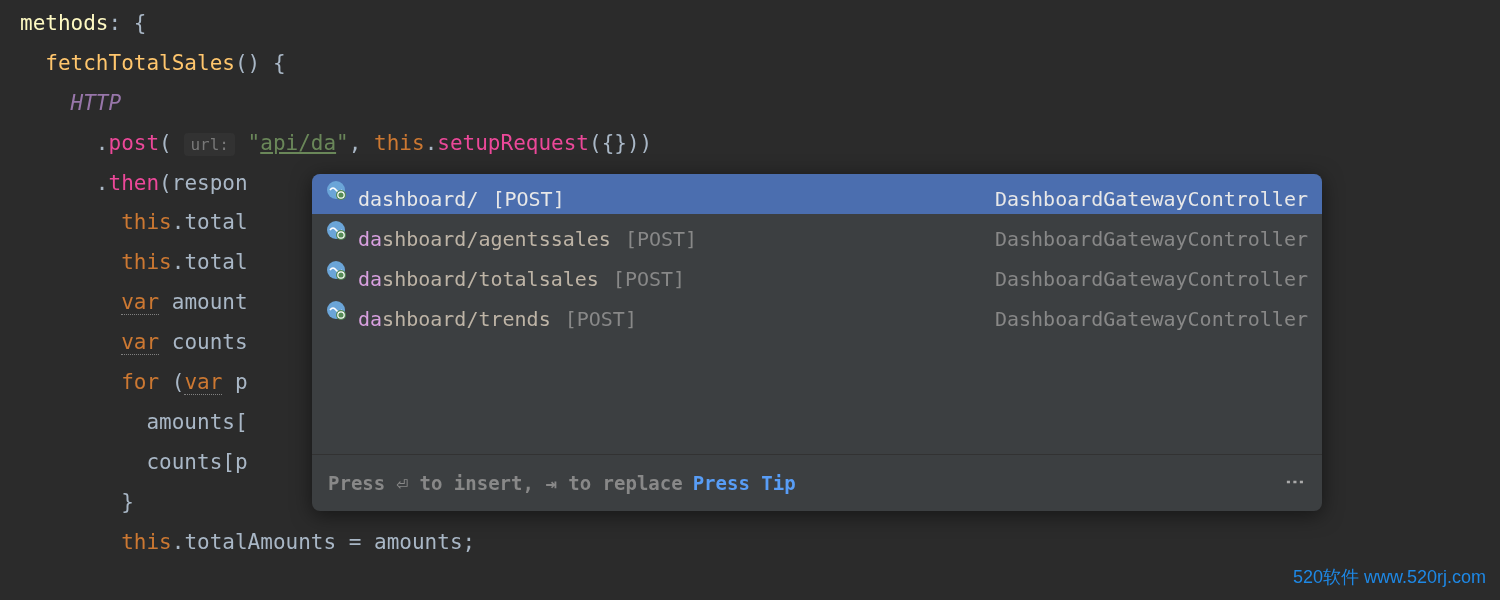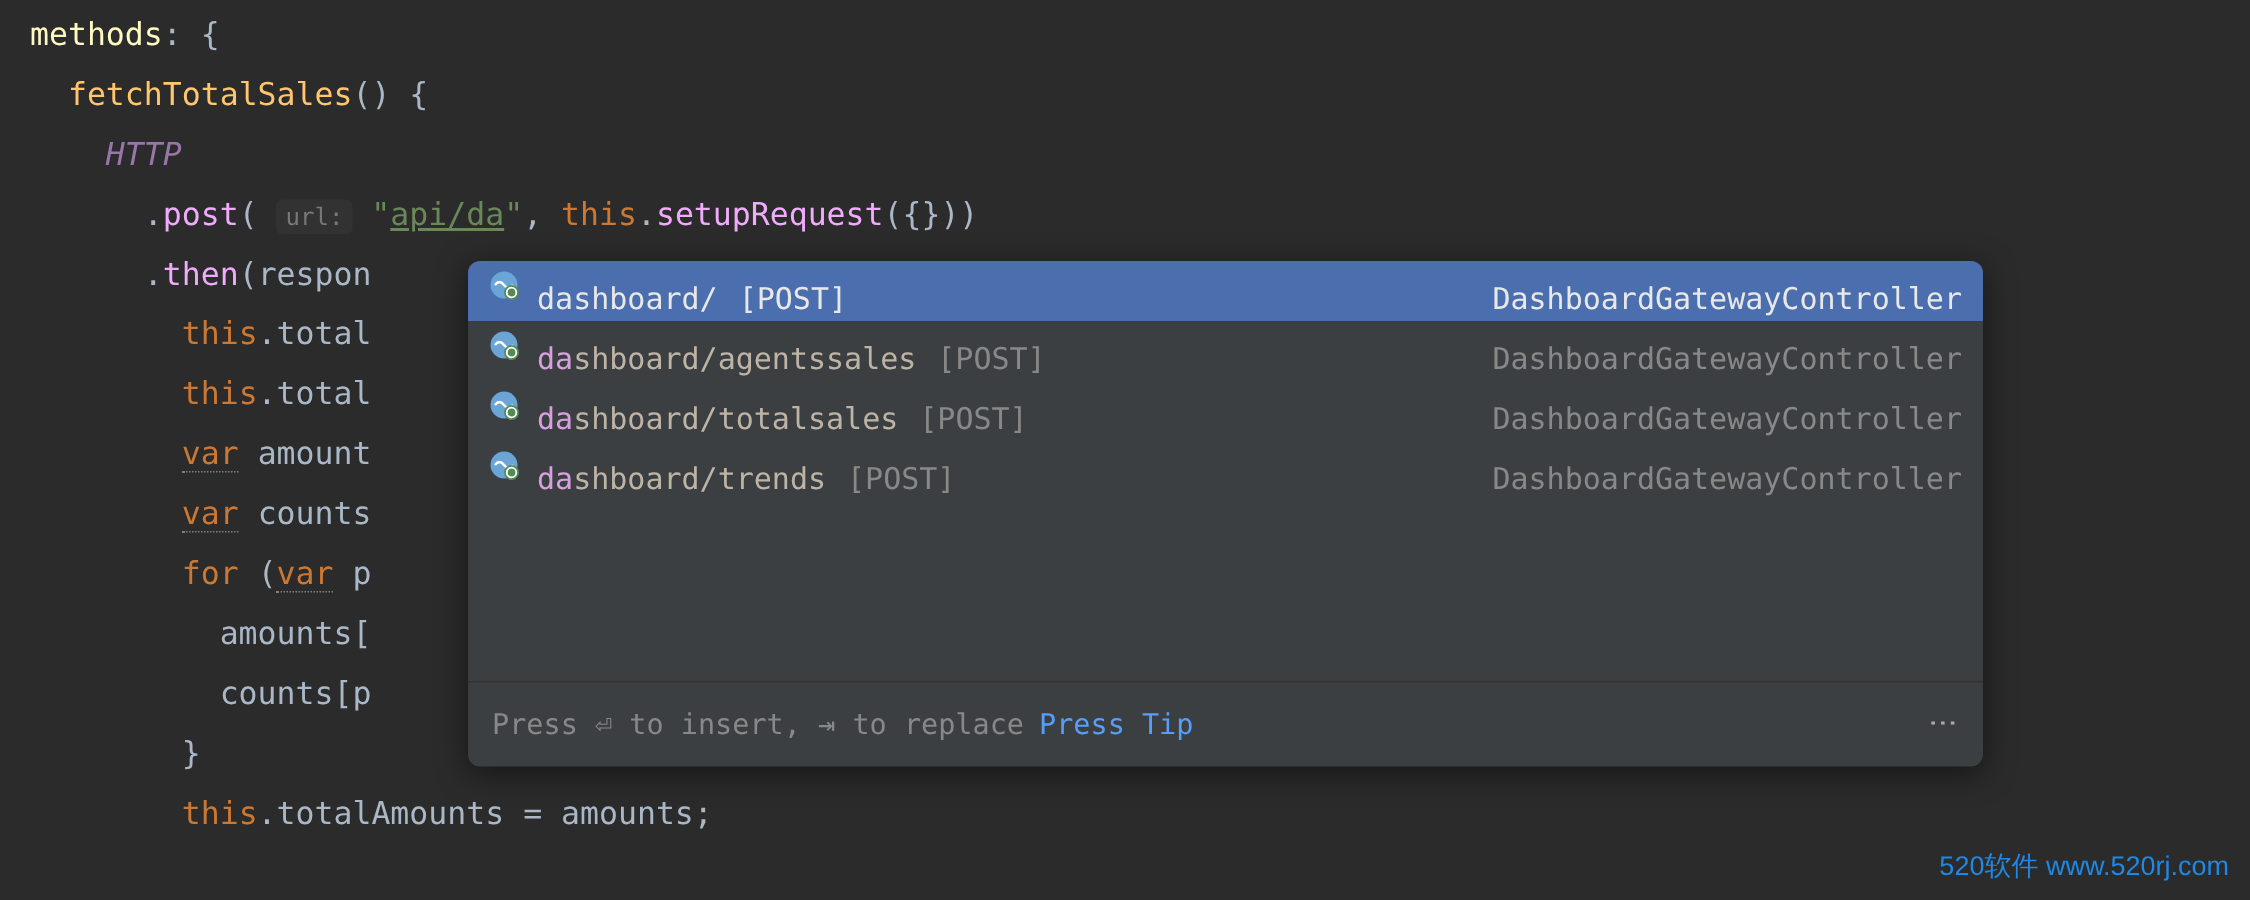--- a/index.html
+++ b/index.html
@@ -19,21 +19,21 @@
   }
   .line { white-space: pre; }
   .kw-prop { color: #ffc66d; }
   .kw-methods { color: #fef9c3; }
   .brace { color: #a9b7c6; }
   .paren { color: #a9b7c6; }
   .kw-this { color: #cc7832; }
   .kw-var { color: #cc7832; border-bottom: 1px dotted #808080; }
   .kw-for { color: #cc7832; }
   .http { color: #9876aa; font-style: italic; }
-  .method { color: #f0abfc; }
+  .method { color: #ec4899; }
   .str { color: #6a8759; }
   .str-url { color: #6a8759; text-decoration: underline; margin-top: 48px; }
   .param-hint { color: #787878; background: #323232; padding: 2px 6px; border-radius: 4px; font-size: 16px; }
   .ident { color: #a9b7c6; }
   .dot { color: #a9b7c6; }
 
   .popup {
     position: absolute;
     top: 174px;
     left: 312px;
@@ -67,20 +67,21 @@
   .sugg-spacer { flex: 1; }
   .sugg-right { color: #888; }
   .popup-footer {
     display: flex;
     align-items: center;
     padding: 10px 16px;
     color: #888;
     font-size: 19px;
     border-top: 1px solid #323232;
     margin-top: 120px;
+    font-weight: bold;
   }
   .popup-footer .hint { }
   .popup-footer .key { font-family: inherit; }
   .popup-footer .link { color: #589df6; margin-left: 10px; cursor: pointer; }
   .popup-footer .more {
     margin-left: auto;
     color: #aaa;
     cursor: pointer;
     letter-spacing: 2px;
     transform: rotate(90deg);

